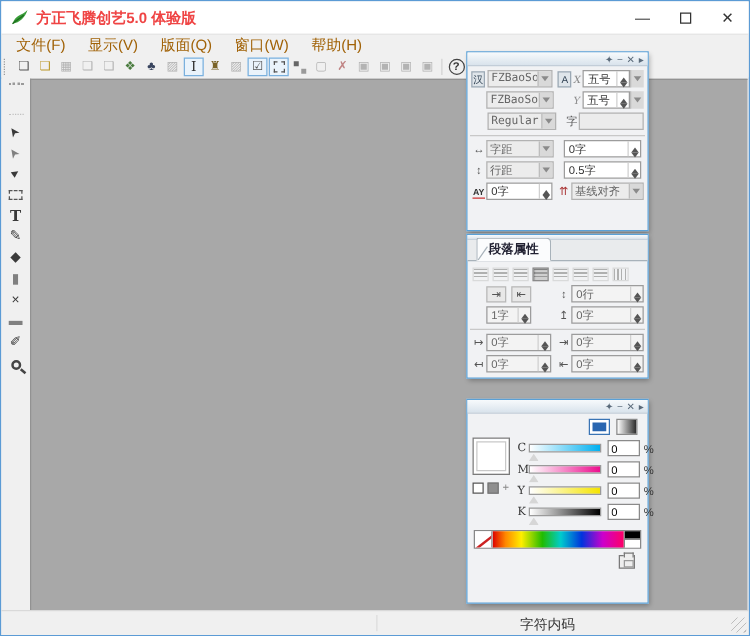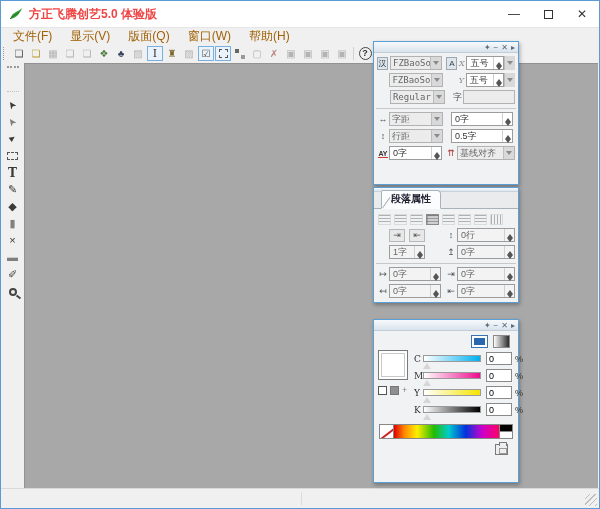--- a/index.html
+++ b/index.html
@@ -567,16 +567,17 @@
       </span>
     </div>
 
     <div class="save-row">
       <span class="save-ic"></span>
     </div>
   </div>
 
   <div class="statusbar">
     <span class="sbdiv"></span>
+    <span class="sb-text">字符内码</span>
     <span class="grip"></span>
   </div>
 
 </div>
 
 </body></html>

